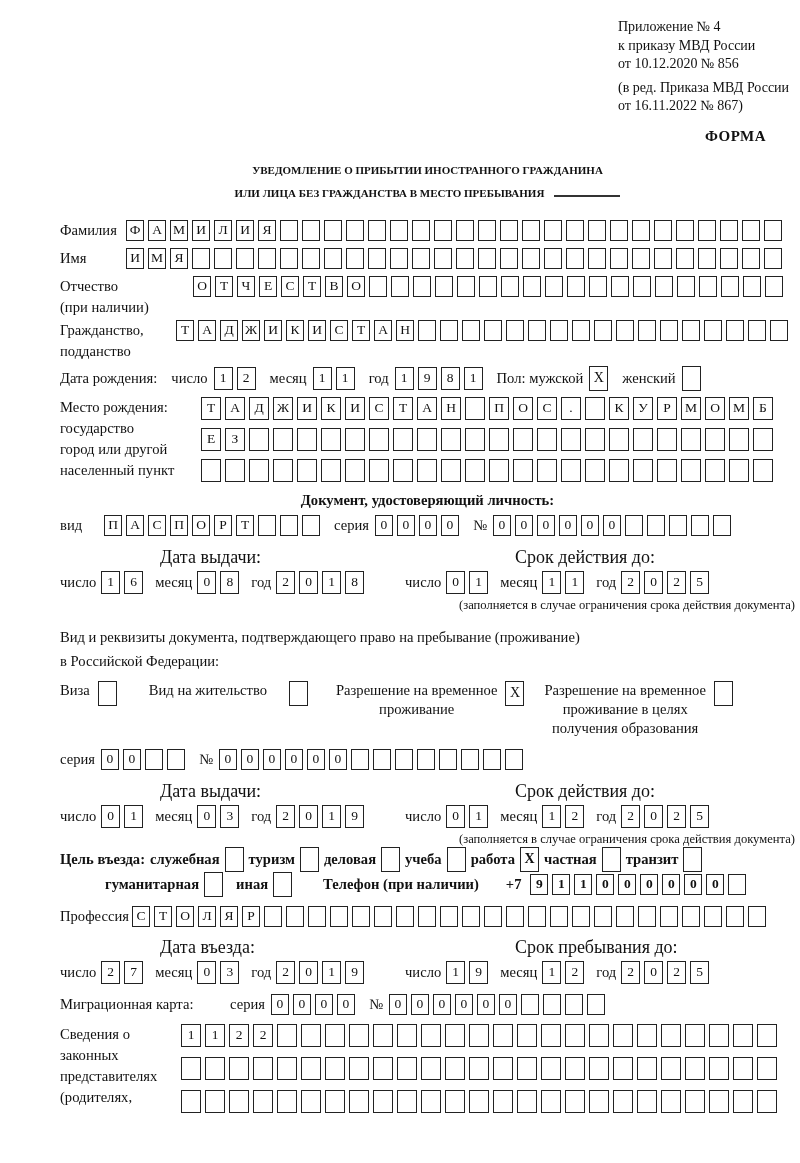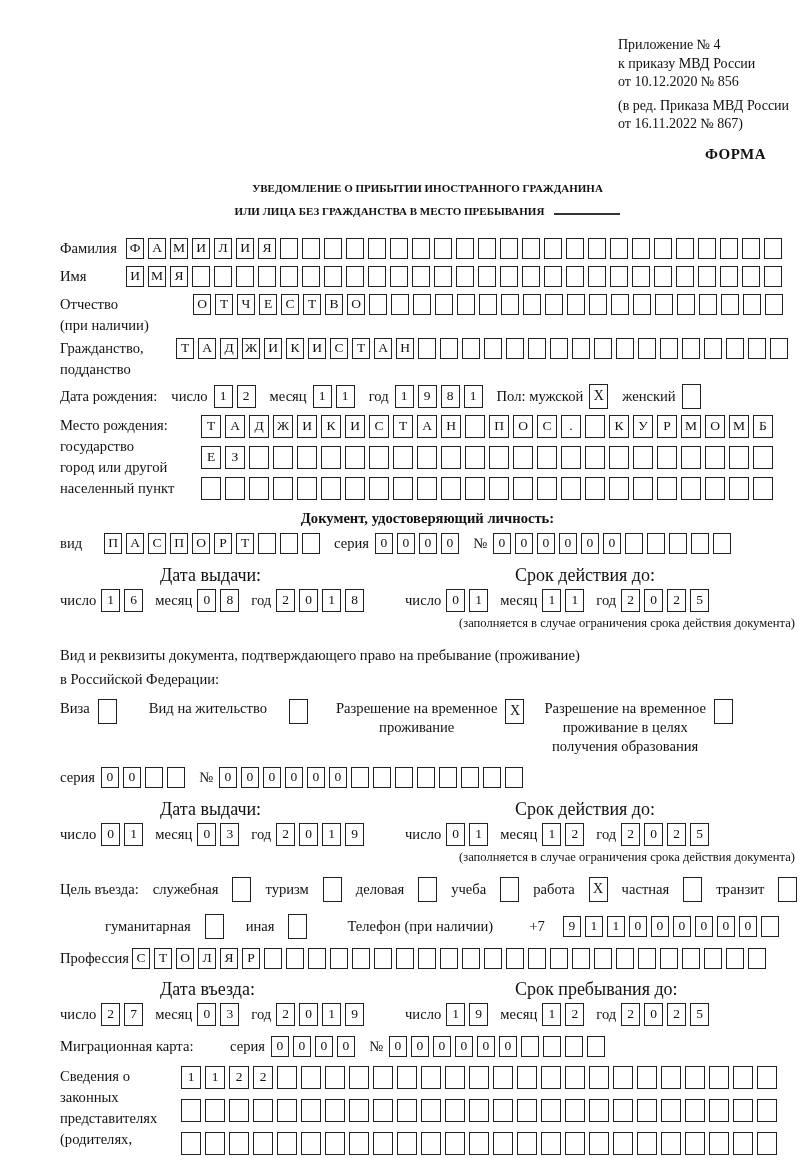--- a/index.html
+++ b/index.html
@@ -1,17 +1,17 @@
 <!DOCTYPE html>
 <html><head>
 <meta charset="utf-8">
 <style>
   html,body{margin:0;padding:0;background:#fff;}
   body{width:800px;height:1163px;overflow:hidden;font-family:"Liberation Serif","DejaVu Serif",serif;color:#111;}
-  .page{box-sizing:border-box;width:800px;height:1163px;padding:36px 5px 0 60px;}
+  .page{box-sizing:border-box;width:800px;height:1163px;padding:18px 5px 0 60px;}
   .hdr-block{margin-left:558px;font-size:14px;line-height:18.5px;}
   .hdr-block .g2{margin-top:5px;}
   .forma{margin-top:12px;margin-left:645px;font-weight:bold;font-size:15px;letter-spacing:.5px;}
   .title{margin-top:14px;text-align:center;font-weight:bold;font-size:11px;line-height:22px;}
   .blank{display:inline-block;width:66px;border-bottom:2px solid #333;height:14px;margin-left:10px;}
   .sec1{margin-top:22px;font-weight:bold;font-size:14.6px;letter-spacing:.2px;}
   .row{display:flex;align-items:flex-start;margin-top:7px;}
   .lbl{font-size:14.6px;line-height:21px;flex:0 0 auto;}
   .lbl2{font-size:14.6px;line-height:21px;}
   .cells{display:flex;column-gap:4px;flex:0 0 auto;}
@@ -34,21 +34,21 @@
   .db-title{font-size:18px;margin-left:100px;margin-bottom:3px;}
   .db-title.r{margin-left:110px;}
   .db-row{display:flex;align-items:center;}
   .db-row .t{font-size:14.6px;margin-right:5px;}
   .db-row .t.m{margin-left:12px;}
   .note{font-size:12.6px;margin-top:4px;text-align:right;}
   .intro{font-size:14.6px;margin-top:12px;line-height:24px;}
   .opt-row{display:flex;align-items:flex-start;margin-top:8px;column-gap:10px;}
   .opt{display:flex;align-items:flex-start;column-gap:8px;}
   .opt .txt{font-size:14.6px;line-height:19px;text-align:center;}
-  .purpose-row{display:flex;align-items:center;margin-top:12px;column-gap:14px;flex-wrap:nowrap;}
+  .purpose-row{display:flex;align-items:center;column-gap:5px;flex-wrap:nowrap;font-weight:bold;}
   .purpose-row .t{font-size:14.6px;white-space:nowrap;}
   .indent{margin-left:45px;}
   .phone-cells{display:flex;column-gap:4px;margin-left:4px;}
 </style>
 </head>
 <body>
 
 <div class="page">
 
   <div class="hdr-block">

